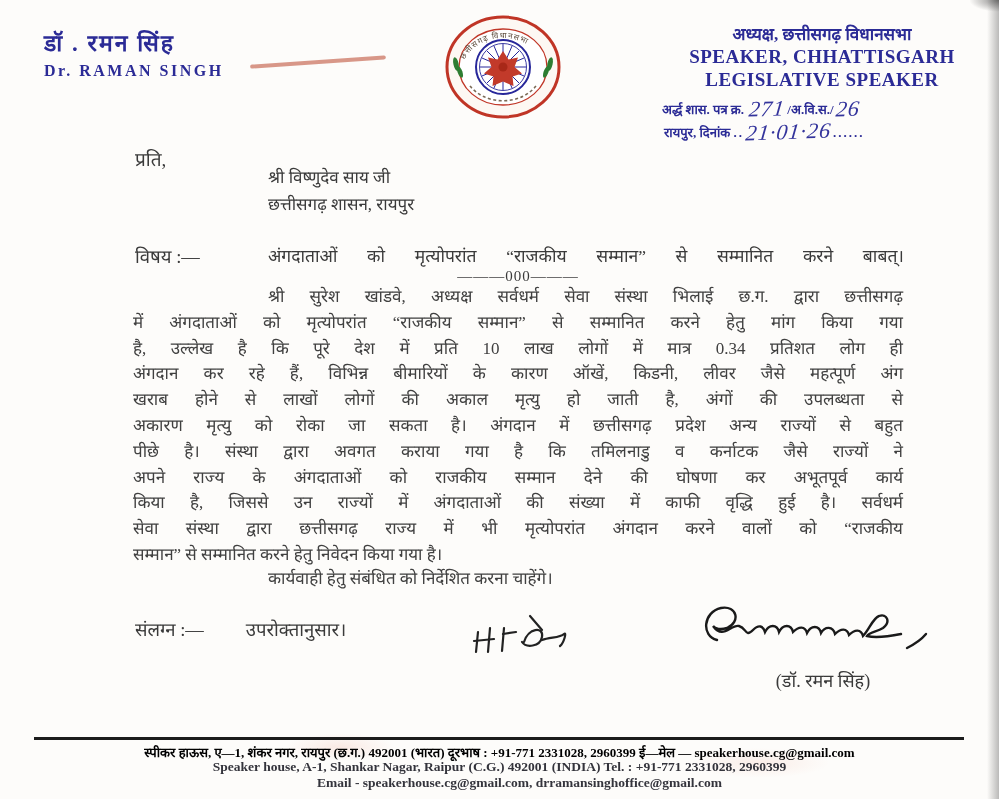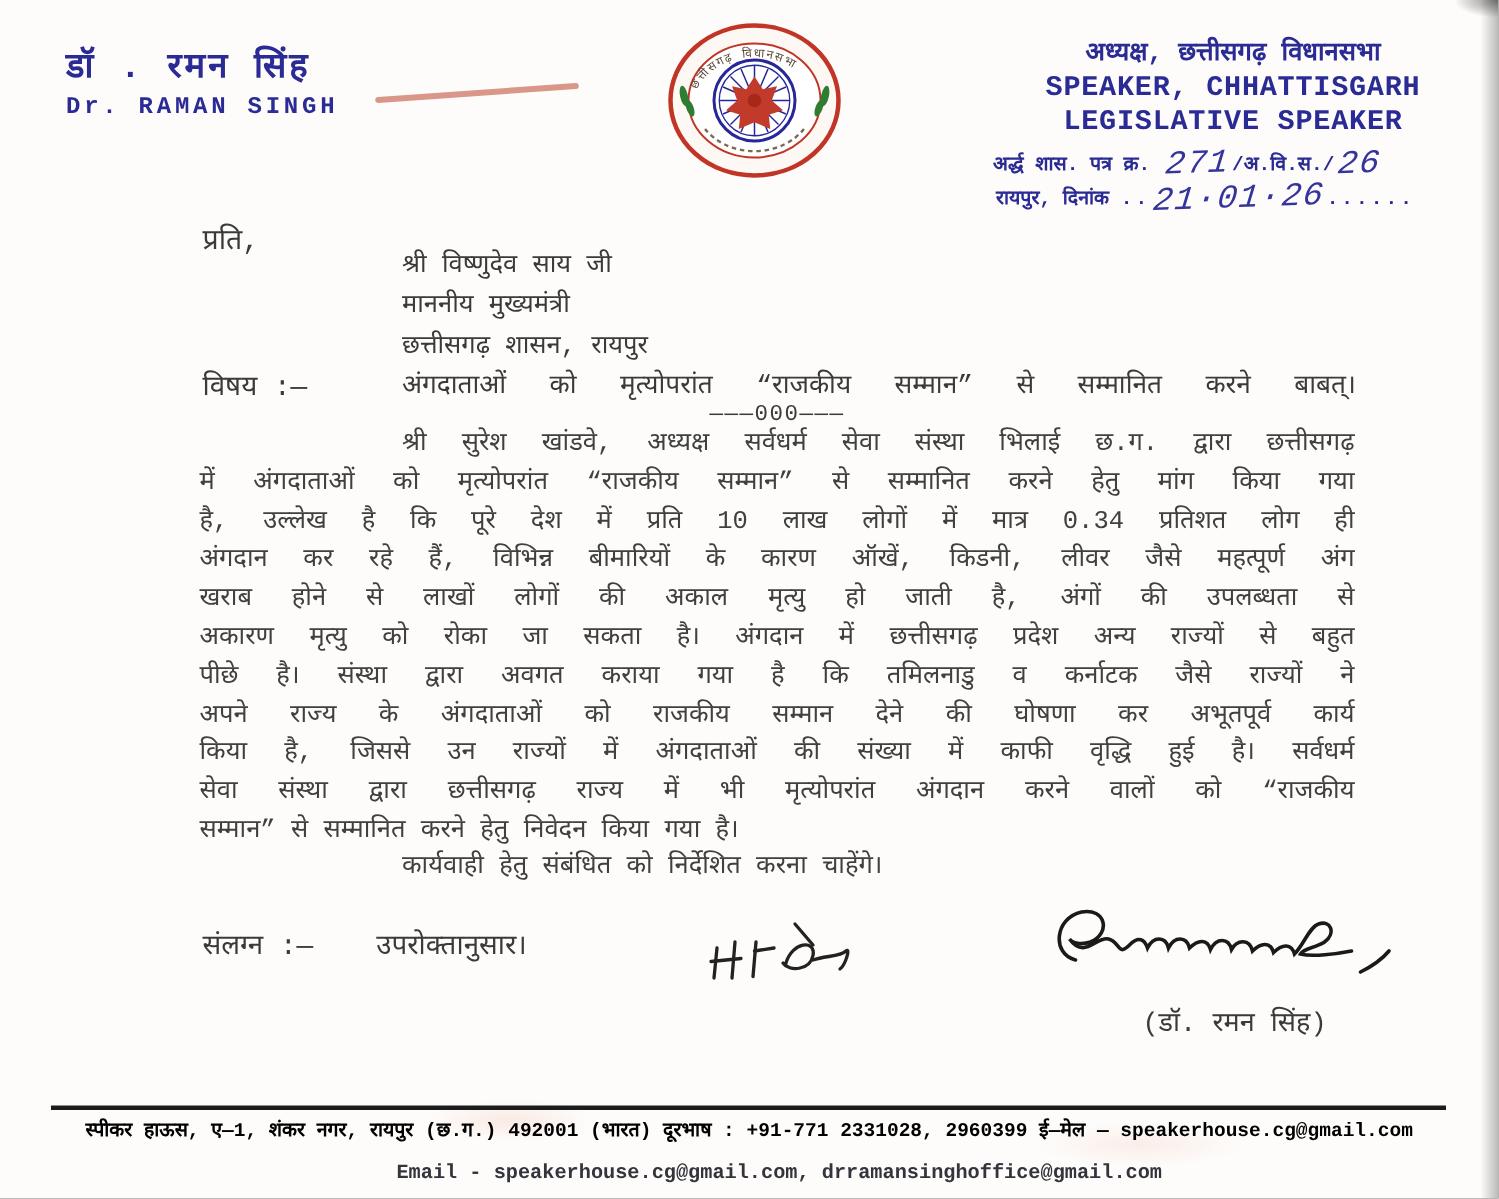--- a/index.html
+++ b/index.html
@@ -1,19 +1,19 @@
 <!DOCTYPE html>
 <html><head>
 <meta charset="utf-8">
 <style>
   html,body{margin:0;padding:0;background:#888;}
   .page{
     position:relative;width:999px;height:799px;margin:0 auto;
     background:#fdfcfa;overflow:hidden;
-    font-family:Liberation Mono, monospace;
+    font-family:Liberation Serif, serif;
     color:#404040;
   }
   
   .edge-right{position:absolute;right:0;top:0;width:12px;height:100%;
     background:linear-gradient(to left, rgba(105,105,105,.45), rgba(105,105,105,0));}
   .corner-tr{position:absolute;right:0;top:0;width:30px;height:12px;
     background:radial-gradient(ellipse at top right, rgba(50,50,50,.6), transparent 70%);}
   .pink-line{position:absolute;left:250px;top:60px;width:136px;height:4px;
     background:rgba(203,118,98,.75);transform:rotate(-4deg);border-radius:2px;}
   .blob{position:absolute;border-radius:50%;pointer-events:none;}
@@ -130,21 +130,20 @@
     </div>
     <div class="dateline">
       <span>रायपुर, दिनांक</span>
       <span class="dots">..</span><span class="hw">21·01·26</span><span class="dots">......</span>
     </div>
   </div>
 
   <div class="salutation">प्रति,</div>
   <div class="recipient">
       <div class="line">श्री विष्णुदेव साय जी</div>
-      <div class="line">माननीय मुख्यमंत्री</div>
       <div class="line">छत्तीसगढ़ शासन, रायपुर</div>
     </div>
 
   <div class="subject-label">विषय :—</div>
   <div class="subject-text">अंगदाताओं को मृत्योपरांत “राजकीय सम्मान” से सम्मानित करने बाबत्।</div>
   <div class="separator">———000———</div>
 
   <div class="para p1 indent">
       <div class="line">श्री सुरेश खांडवे, अध्यक्ष सर्वधर्म सेवा संस्था भिलाई छ.ग. द्वारा छत्तीसगढ़</div>
       <div class="line">में अंगदाताओं को मृत्योपरांत “राजकीय सम्मान” से सम्मानित करने हेतु मांग किया गया</div>
@@ -188,15 +187,16 @@
                C146,32 152,32 154,39 C160,33 166,33 168,40
                C174,34 178,22 184,20 C192,17 196,26 188,32 C182,36 174,36 172,40
                C180,42 196,40 206,38"></path>
       <path d="M212,52 C220,48 226,44 231,38"></path>
     </g>
   </svg>
   <div class="sig-name">(डॉ. रमन सिंह)</div>
 
   <div class="footer-rule"></div>
   <div class="f-line f-hi">स्पीकर हाऊस, ए—1, शंकर नगर, रायपुर (छ.ग.) 492001 (भारत) दूरभाष : +91-771 2331028, 2960399 ई—मेल — speakerhouse.cg@gmail.com</div>
+  <div class="f-line f-en">Speaker house, A-1, Shankar Nagar, Raipur (C.G.) 492001 (INDIA) Tel. : +91-771 2331028, 2960399</div>
   <div class="f-line f-email">Email - speakerhouse.cg@gmail.com, drramansinghoffice@gmail.com</div>
 
 </div>
 
 </body></html>

